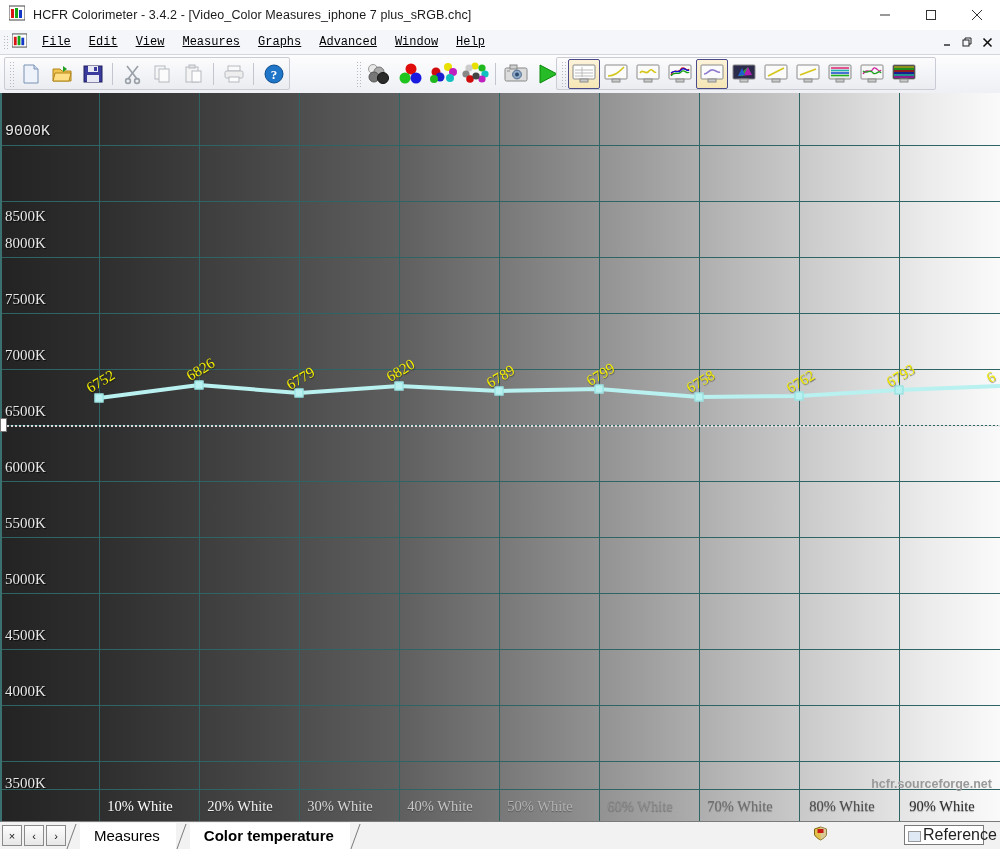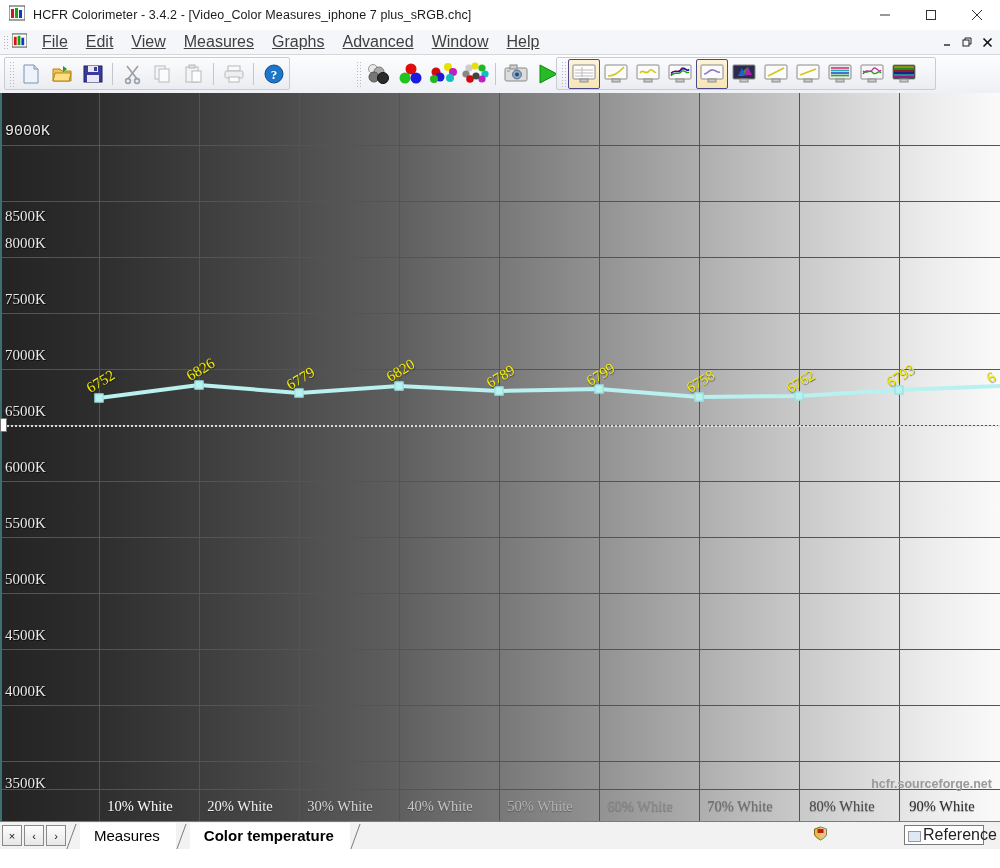--- a/index.html
+++ b/index.html
@@ -30,21 +30,21 @@
   
   .menubar{
     height:24px;background:#f5f6fa;border-bottom:1px solid #d5d7de;
     display:flex;align-items:center;position:relative;
   }
   .grip{width:5px;height:16px;margin-left:3px;margin-right:2px;
     background-image:radial-gradient(#b6b9c4 40%,transparent 41%);
     background-size:3px 3px;background-position:0 1px;}
   .menu-appicon{margin:0 6px 0 2px;display:block;}
   .menu-item{
-    font-size:16px;color:#404040;padding:2px 9px;cursor:default;white-space:nowrap;
+    font-size:12px;color:#000000;padding:2px 9px;cursor:default;white-space:nowrap;font-family:Liberation Mono, monospace;
   }
   .menu-item u{text-decoration:underline;}
   .mdi-btns{position:absolute;right:4px;top:0;height:24px;display:flex;align-items:center;gap:2px;}
   .mdi-btn{width:18px;height:18px;display:flex;align-items:center;justify-content:center;
     font-size:11px;color:#222;}
 
   
   .toolbar{
     height:38px;background:linear-gradient(#fdfdfe,#eef0f5);
     border-bottom:1px solid #b9bcc6;display:flex;align-items:center;position:relative;

